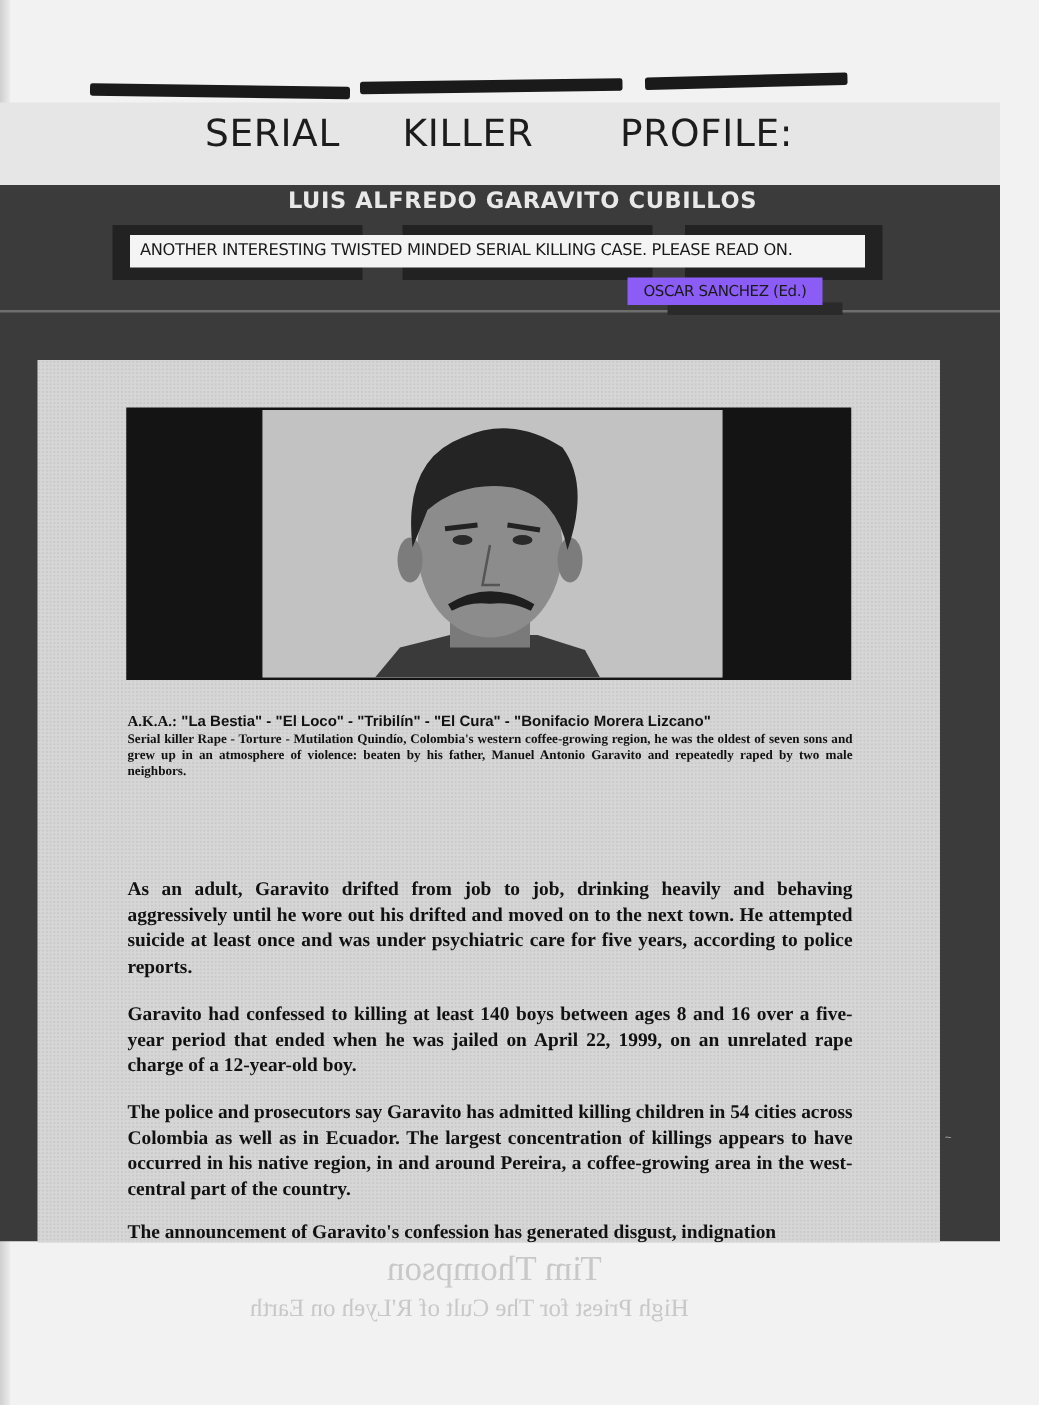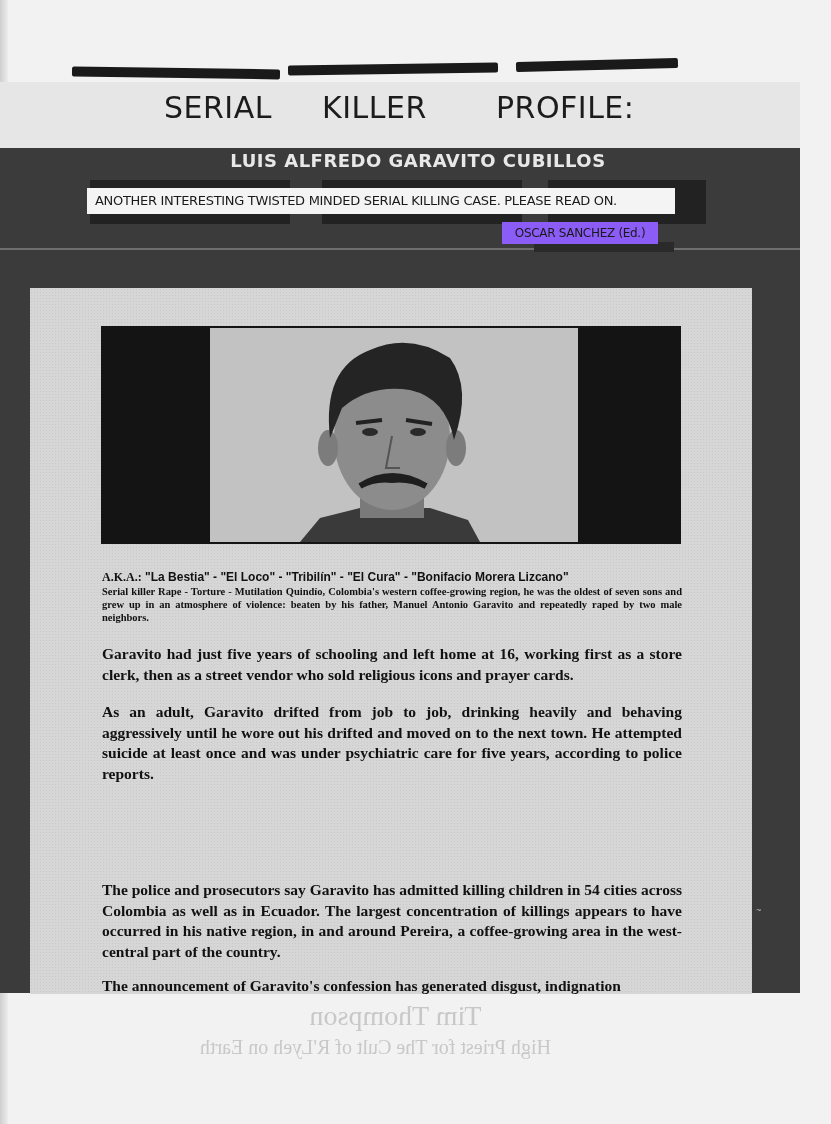--- a/index.html
+++ b/index.html
@@ -34,21 +34,21 @@
       position: absolute; left: 0; top: 248px; width: 800px; height: 2px;
       background: #6e6e6e;
     }
     .subject-name {
       position: absolute; left: 0; top: 150px; width: 780px; text-align: center;
       font-family: "DejaVu Sans", sans-serif; font-weight: bold; font-size: 18px;
       color: #e8e8e8; letter-spacing: 0.5px; padding-left: 28px;
     }
     .shadow-box { position: absolute; background: #222; }
     .tagline-box {
-      position: absolute; left: 87px; top: 188px; width: 588px; height: 26px;
+      position: absolute; left: 104px; top: 188px; width: 588px; height: 26px;
       background: #f4f4f4;
       font-family: "DejaVu Sans", sans-serif; font-size: 13px; color: #1a1a1a;
       line-height: 26px; padding-left: 8px; box-sizing: border-box;
       letter-spacing: -0.3px;
     }
     .editor-box {
       position: absolute; left: 502px; top: 222px; width: 156px; height: 22px;
       background: #8b5cf6;
       font-family: "DejaVu Sans", sans-serif; font-size: 12px; color: #1a1a1a;
       line-height: 22px; text-align: center; letter-spacing: -0.3px;
@@ -150,22 +150,22 @@
       </svg>
     </div>
   </div>
 
   <div class="aka">
     <span class="label">A.K.A.:</span>
     <span>"La Bestia" - "El Loco" - "Tribilín" - "El Cura" - "Bonifacio Morera Lizcano"</span>
   </div>
   <div class="bio">Serial killer Rape - Torture - Mutilation Quindío, Colombia's western coffee-growing region, he was the oldest of seven sons and grew up in an atmosphere of violence: beaten by his father, Manuel Antonio Garavito and repeatedly raped by two male neighbors.</div>
 
-  <div class="para p1">Garavito had just five years of schooling and left home at 16, working first as a store clerk, then as a street vendor who sold religious icons and prayer cards.</div>
   <div class="para p2">As an adult, Garavito drifted from job to job, drinking heavily and behaving aggressively until he wore out his drifted and moved on to the next town. He attempted suicide at least once and was under psychiatric care for five years, according to police reports.</div>
+  <div class="para p3">Garavito had confessed to killing at least 140 boys between ages 8 and 16 over a five-year period that ended when he was jailed on April 22, 1999, on an unrelated rape charge of a 12-year-old boy.</div>
   <div class="para p4">The police and prosecutors say Garavito has admitted killing children in 54 cities across Colombia as well as in Ecuador. The largest concentration of killings appears to have occurred in his native region, in and around Pereira, a coffee-growing area in the west-central part of the country.</div>
   <div class="para p5">The announcement of Garavito's confession has generated disgust, indignation</div>
 </div>
 
 <div class="stray-mark">~</div>
 
 <div class="bleed bleed-1">Tim Thompson</div>
 <div class="bleed bleed-2">High Priest for The Cult of R'Lyeh on Earth</div>
 
 </body></html>

